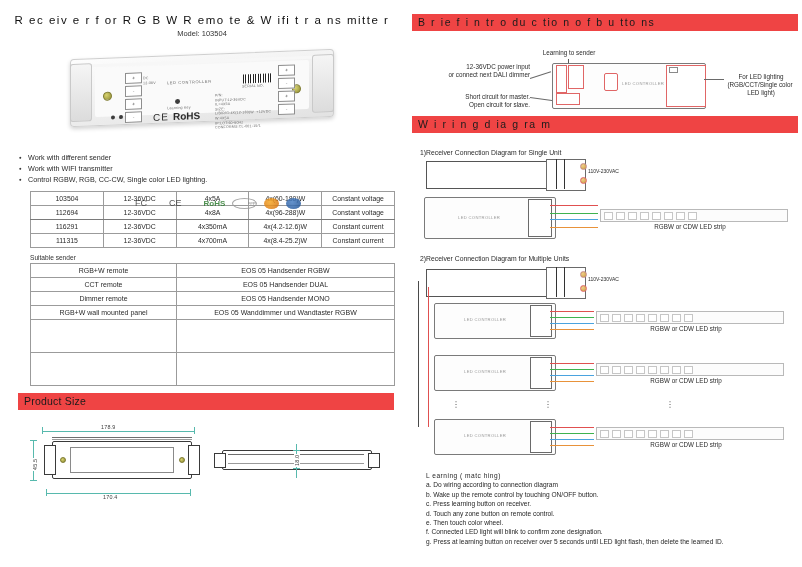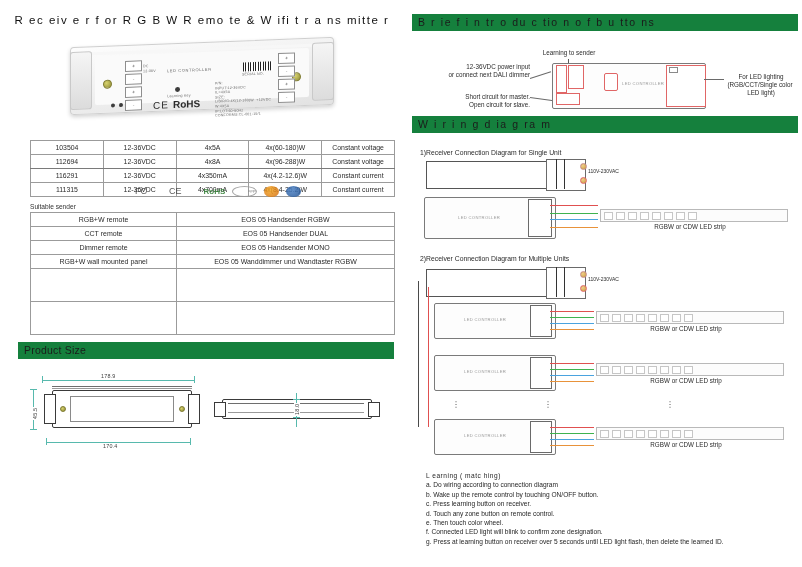--- a/index.html
+++ b/index.html
@@ -7,21 +7,21 @@
     width:802px;height:567px;background:#ffffff;
     font-family:"Liberation Sans",sans-serif;
     color:#231f20;overflow:hidden;position:relative;
   }
   .page{position:relative;width:802px;height:424px;}
   .col-left{position:absolute;left:0;top:0;width:404px;height:567px;}
   .col-right{position:absolute;left:404px;top:0;width:398px;height:567px;}
 
   
   .bar{
-    background:#15803d;color:#1b1b1b;
+    background:#ef4444;color:#1b1b1b;
     font-size:10.5px;letter-spacing:.2px;
     padding:2px 0 2px 6px;line-height:13px;
     margin:0;
   }
   .bar.sp{letter-spacing:1.6px;}
 
   
   .doc-title{
     text-align:center;font-size:11.5px;letter-spacing:1.5px;
     margin:14px 0 0 0;font-weight:400;color:#111;
@@ -185,20 +185,21 @@
   .ops li.hd{letter-spacing:.5px;}
 </style>
 </head>
 <body>
 
 <div class="page">
 
   <div class="col-left">
 
     <h1 class="doc-title">R ec eiv e r f or R G B W R emo te &amp; W ifi t r a ns mitte r</h1>
+    <div class="doc-model">Model: 103504</div>
 
     <div class="photo-wrap">
       <div class="device">
         <div class="dev-end l"></div>
         <div class="dev-end r"></div>
         <div class="dev-face">
           <div class="screw" style="left:8px;top:24px;"></div>
           <div class="screw" style="right:8px;top:24px;"></div>
 
           <div class="term-grp" style="left:30px;top:6px;">
@@ -239,20 +240,25 @@
       <div class="cert-row">
         <span class="cert">FC</span>
         <span class="cert">CE</span>
         <span class="cert rohs">RoHS</span>
         <span class="cert oval">appr</span>
         <span class="cert circle"></span>
         <span class="cert circle blue"></span>
       </div>
     </div>
 
+    <ul class="feat">
+      <li>Work with different sender</li>
+      <li>Work with WIFI transmitter</li>
+      <li>Control RGBW, RGB, CC-CW, Single color LED lighting.</li>
+    </ul>
 
 
     <table class="pt">
       <tbody>
       <tr>
         <td>103504</td>
         <td>12-36VDC</td>
         <td>4x5A</td>
         <td>4x(60-180)W</td>
         <td>Constant voltage</td>

